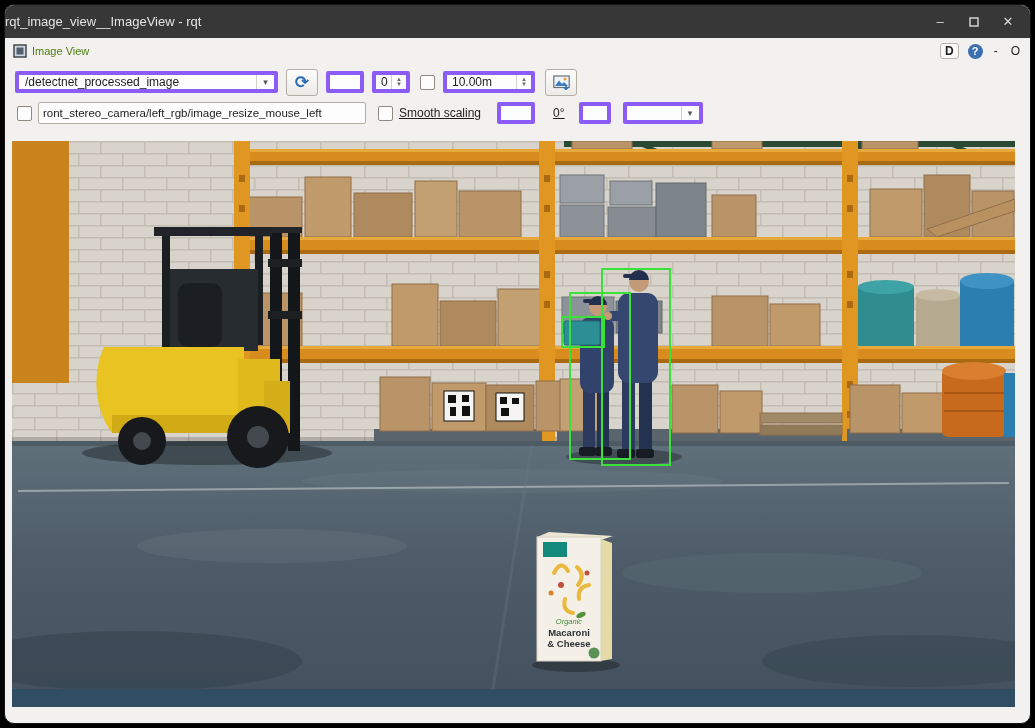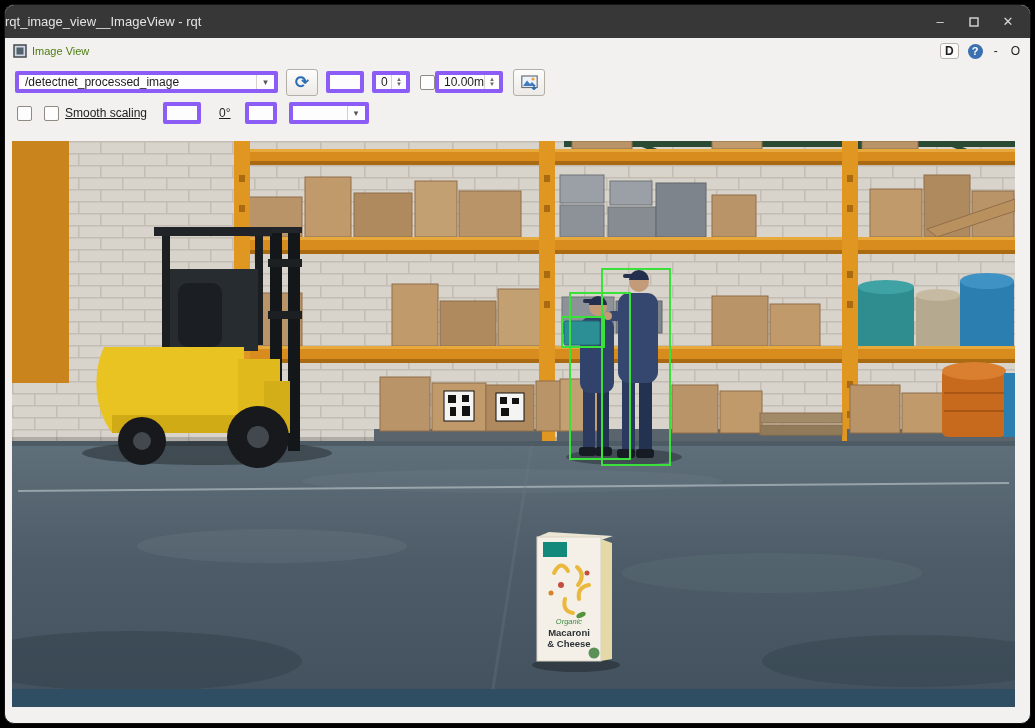--- a/index.html
+++ b/index.html
@@ -87,36 +87,37 @@
       <span class="refresh-glyph">⟳</span>
     </div>
     <div class="ctrl field" style="margin-left:8px">
       <span></span>
     </div>
     <div class="ctrl spin" style="width:38px;margin-left:8px">
       <span>0</span>
       <span class="spin-arrows">▲<br>▼</span>
     </div>
     <span class="checkbox" style="margin-left:10px"></span>
-    <div class="ctrl spin" style="width:68px;">
+    <div class="ctrl spin" style="width:92px;margin-left:8px">
       <span>10.00m</span>
       <span class="spin-arrows">▲<br>▼</span>
     </div>
     <div class="btn" style="margin-left:10px">
       <svg width="17" height="15" viewBox="0 0 17 15">
         <rect x="0.8" y="1" width="15.4" height="11.5" fill="#eef4fb" stroke="#6a7077" stroke-width="1.2"></rect>
         <path d="M2 11 L6 5.5 L9 9 L11 7 L15 11 Z" fill="#3f7ac2"></path>
         <circle cx="12" cy="4" r="1.6" fill="#f0a030"></circle>
         <path d="M13 10 v4 M11 12.5 l2 2 2,-2" stroke="#2a6db5" stroke-width="1.4" fill="none"></path>
       </svg>
     </div>
   </div>
 
   <div class="toolbar row2">
     <span class="checkbox" style="margin-left:2px"></span>
+    <input class="text-input" style="width: 328px; margin-left: 6px;" readonly="" value="ront_stereo_camera/left_rgb/image_resize_mouse_left">
     <span class="checkbox" style="margin-left:12px"></span>
     <span class="lbl" style="margin-left:6px">Smooth scaling</span>
     <div class="ctrl field" style="margin-left:16px"></div>
     <span class="lbl" style="margin-left:18px">0°</span>
     <div class="ctrl" style="width:32px;margin-left:14px"></div>
     <div class="ctrl combo" style="width:80px;margin-left:12px">
       <span></span>
       <span class="arrow-zone">▾</span>
     </div>
   </div>

